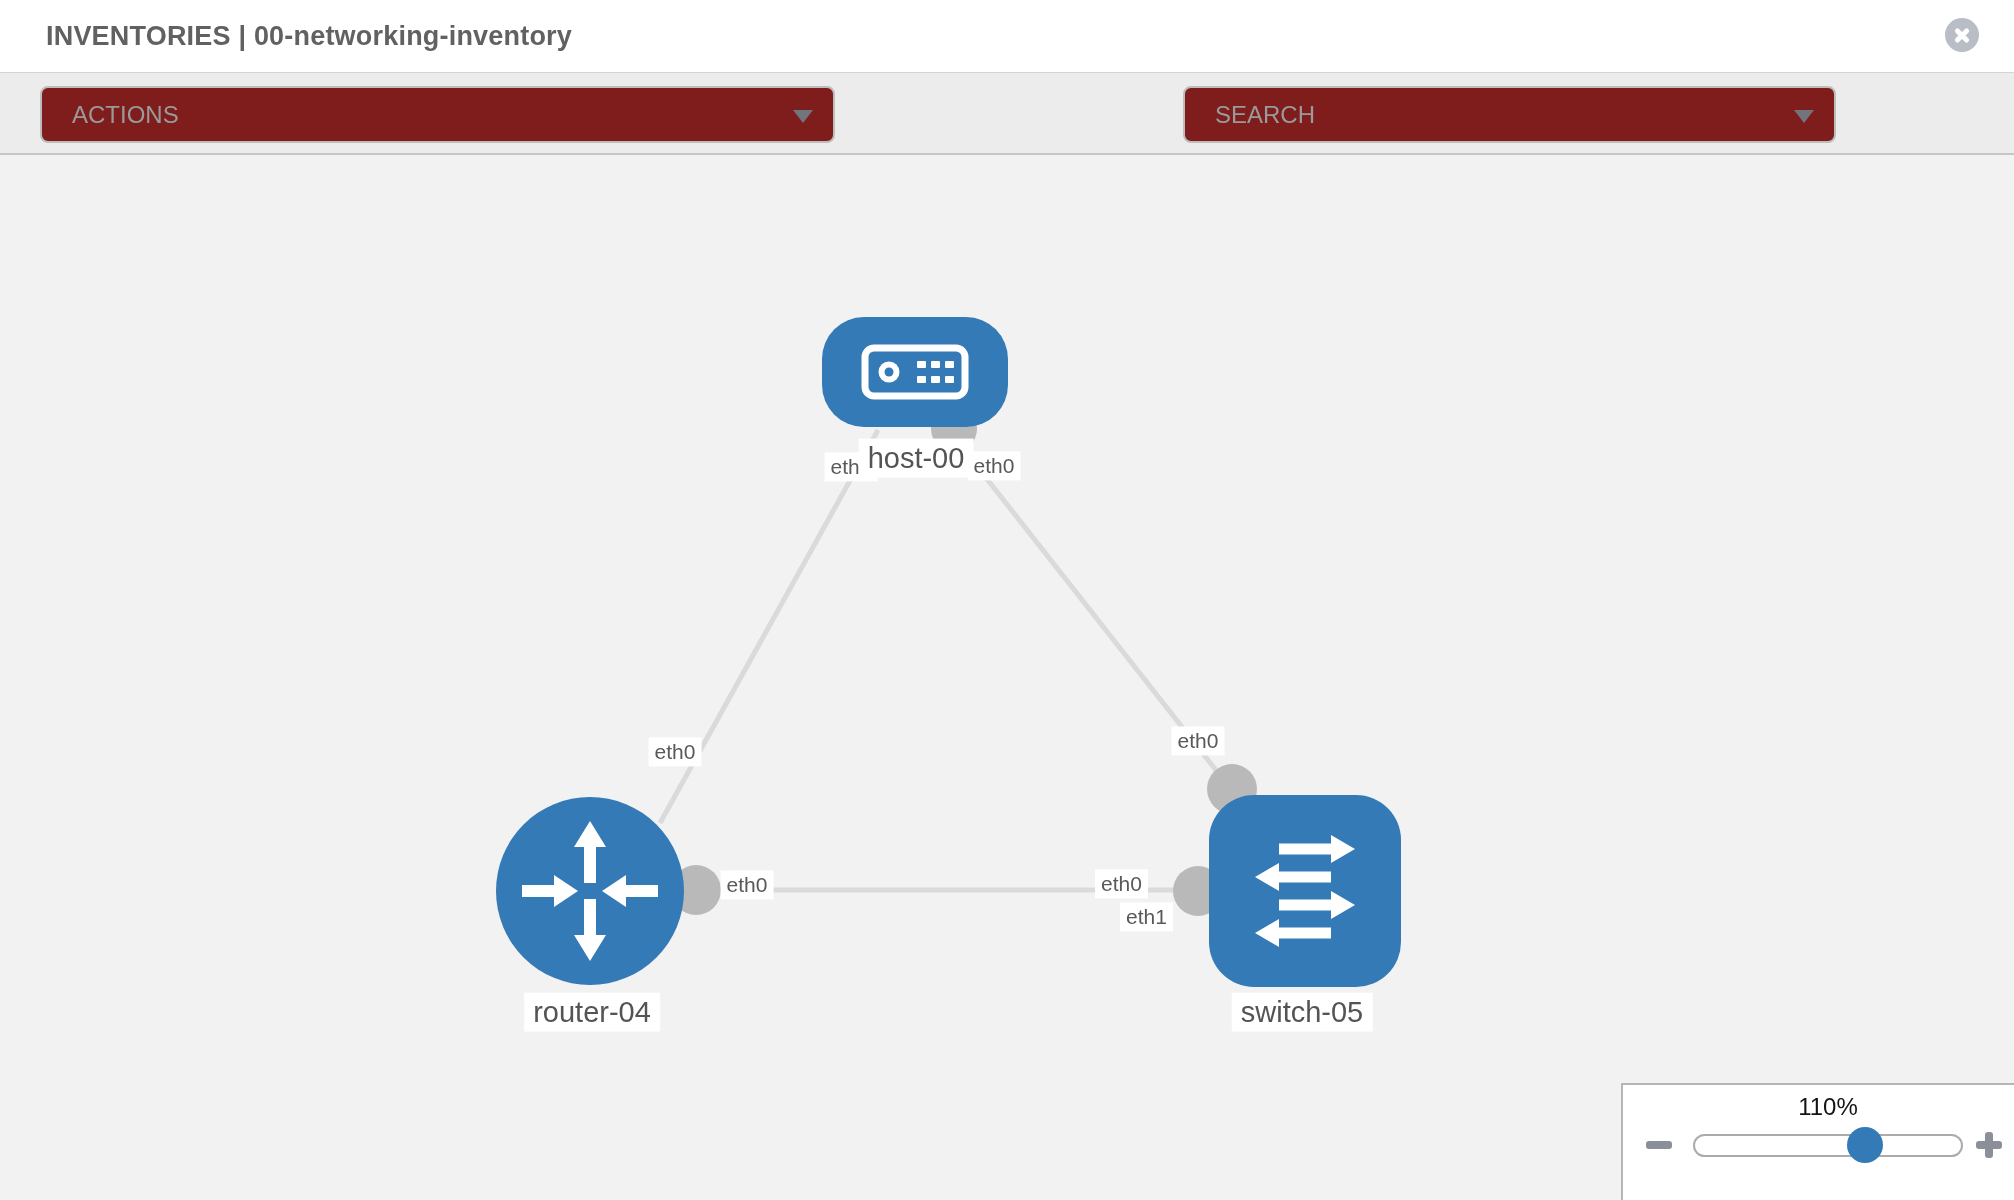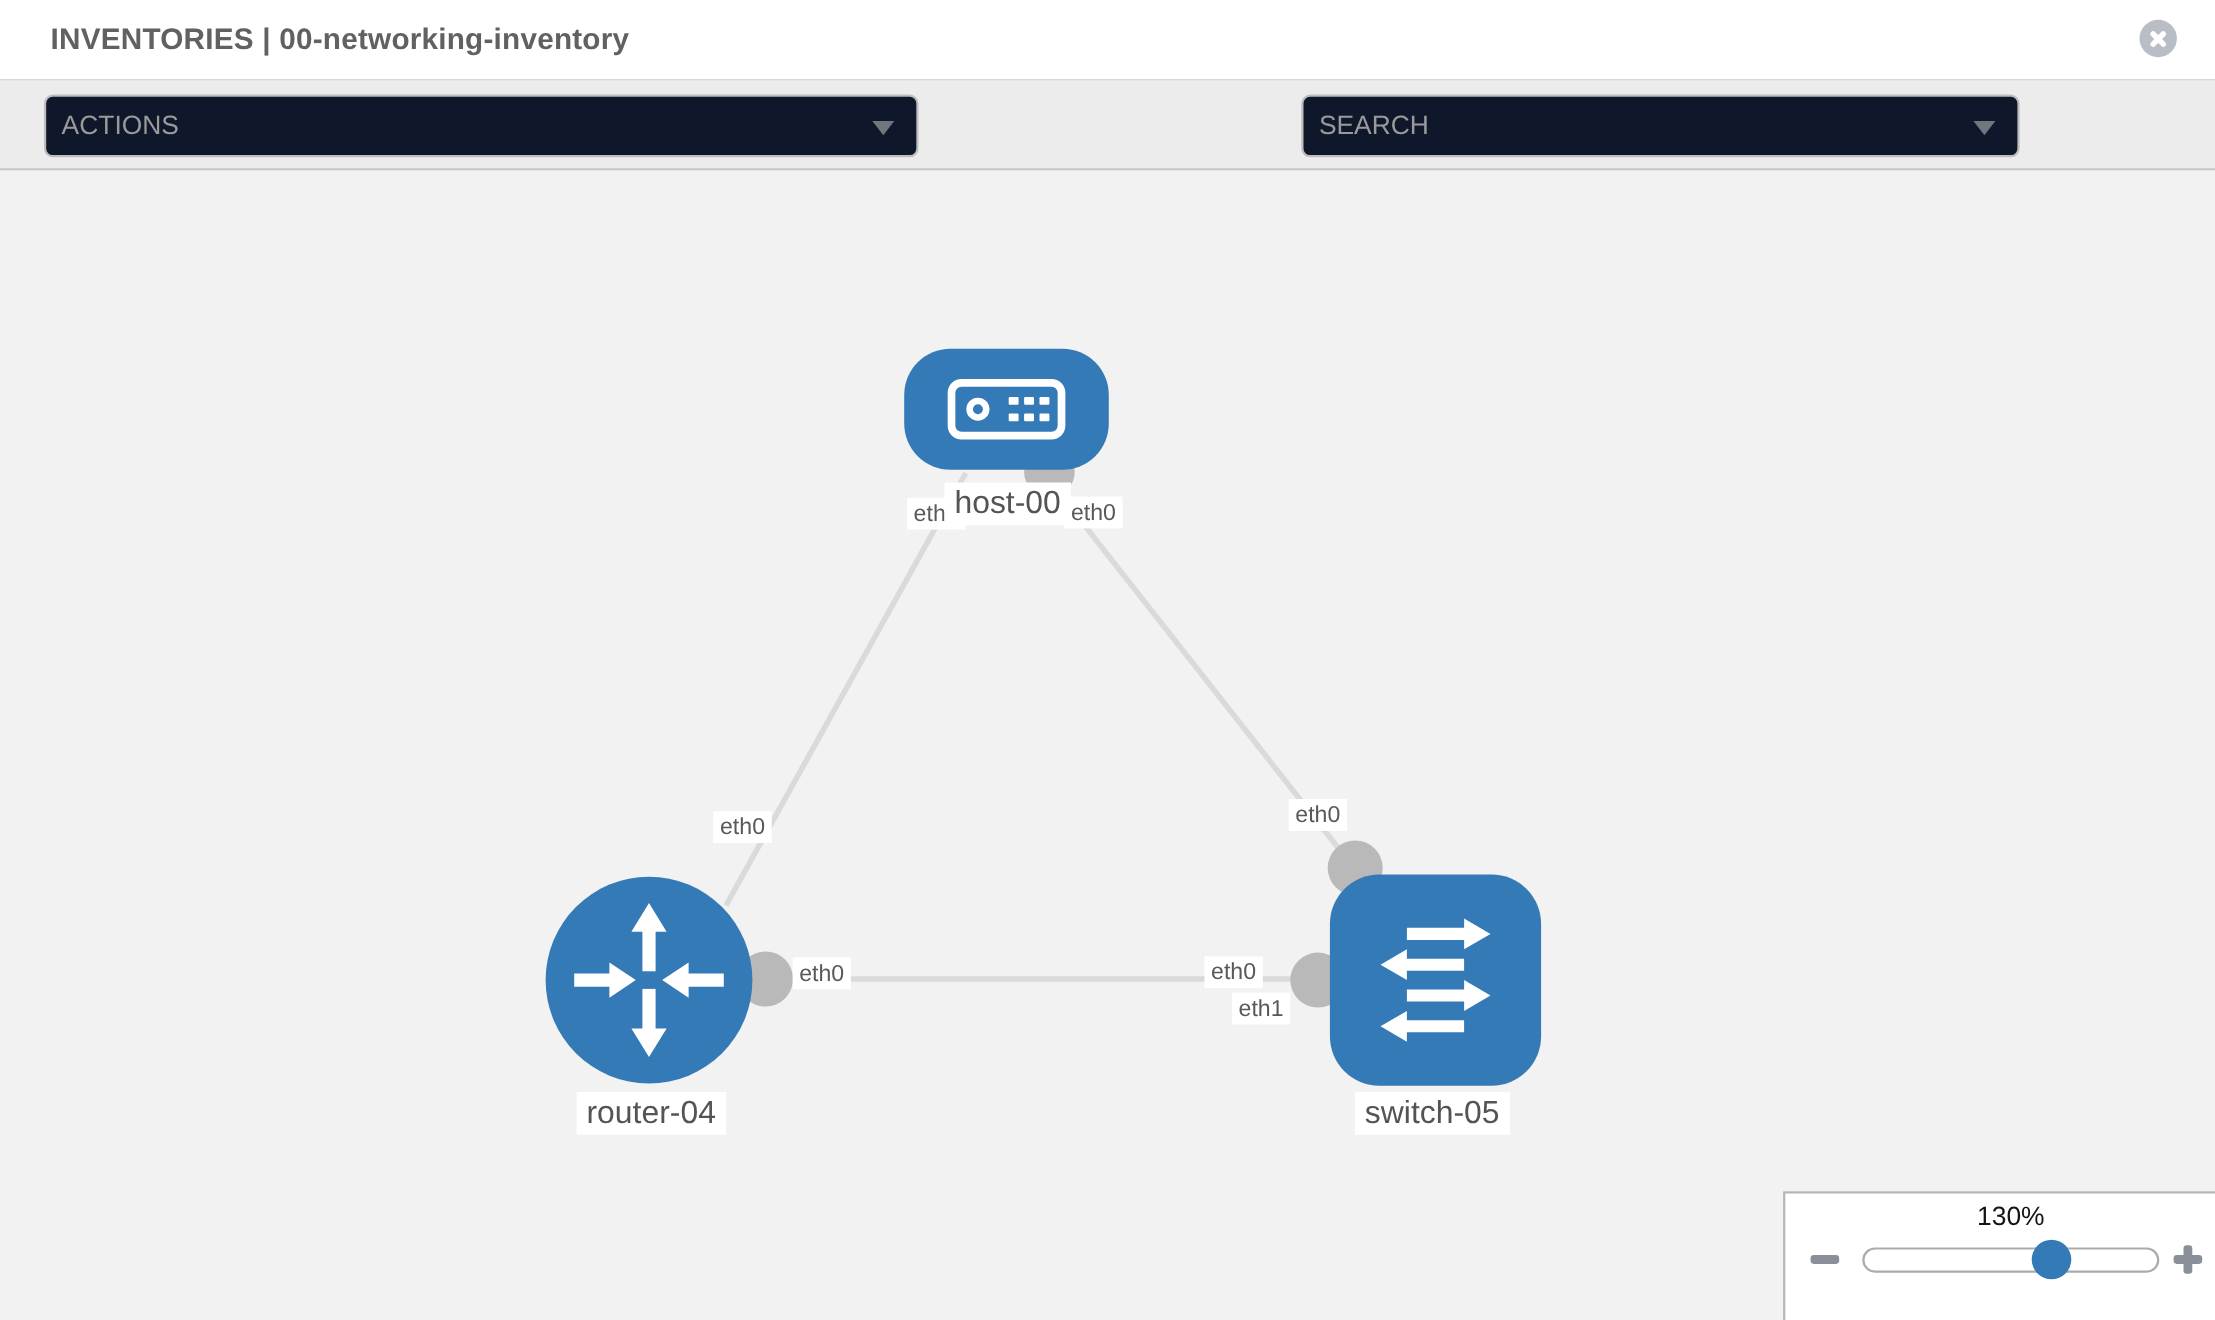--- a/index.html
+++ b/index.html
@@ -13,23 +13,23 @@
   .close-btn { position:absolute; right:35px; top:18px; width:34px; height:34px;
                border-radius:50%; background:#b9bec6; cursor:pointer; }
   .close-btn::before, .close-btn::after { content:""; position:absolute; left:8px; top:14.5px;
                width:18px; height:5px; background:#fff; border-radius:2.5px; }
   .close-btn::before { transform:rotate(45deg); }
   .close-btn::after  { transform:rotate(-45deg); }
 
   
   .toolbar { position:absolute; left:0; top:72px; width:2014px; height:83px;
              background:#ececec; border-top:1px solid #d4d4d4; border-bottom:2px solid #c6c6c6; }
-  .select { position:absolute; top:13px; height:57px; background:#0f172a;
+  .select { position:absolute; top:13px; height:57px; background:#7f1d1d;
             border:2px solid #bdbdbd; border-radius:8px; display:flex; align-items:center;
-            padding:0 14px; font-size:24px; color:#9a9a9a; cursor:pointer; }
+            padding:0 30px; font-size:24px; color:#9a9a9a; cursor:pointer; }
   .select-actions { left:40px;  width:795px; }
   .select-search  { left:1183px; width:653px; }
   .caret { position:absolute; right:20px; top:50%; margin-top:-5px;
            width:0; height:0; border-left:10px solid transparent; border-right:10px solid transparent;
            border-top:13px solid #70757e; }
   .tool-icon { position:absolute; top:97px; width:36px; height:36px; color:#8a8f99; cursor:pointer; }
   .tool-wrench { left:1048px; }
   .tool-key    { left:1117px; }
 
   
@@ -151,18 +151,18 @@
 
   <div class="chip iface" style="left:747px; top:730px">eth0</div>
   <div class="chip iface anchor-left" style="left:1095px; top:729px">eth0</div>
   <div class="chip iface anchor-left" style="left:1120px; top:762px">eth1</div>
 
   <div class="chip name" style="left:592px; top:857px">router-04</div>
   <div class="chip name" style="left:1302px; top:857px">switch-05</div>
 </div>
 
 <div class="zoom-panel">
-  <div class="zoom-value">130%</div>
+  <div class="zoom-value">110%</div>
   <div class="zoom-minus"></div>
   <div class="zoom-track"></div>
   <div class="zoom-thumb"></div>
   <div class="zoom-plus"></div>
 </div>
 
 </body></html>

